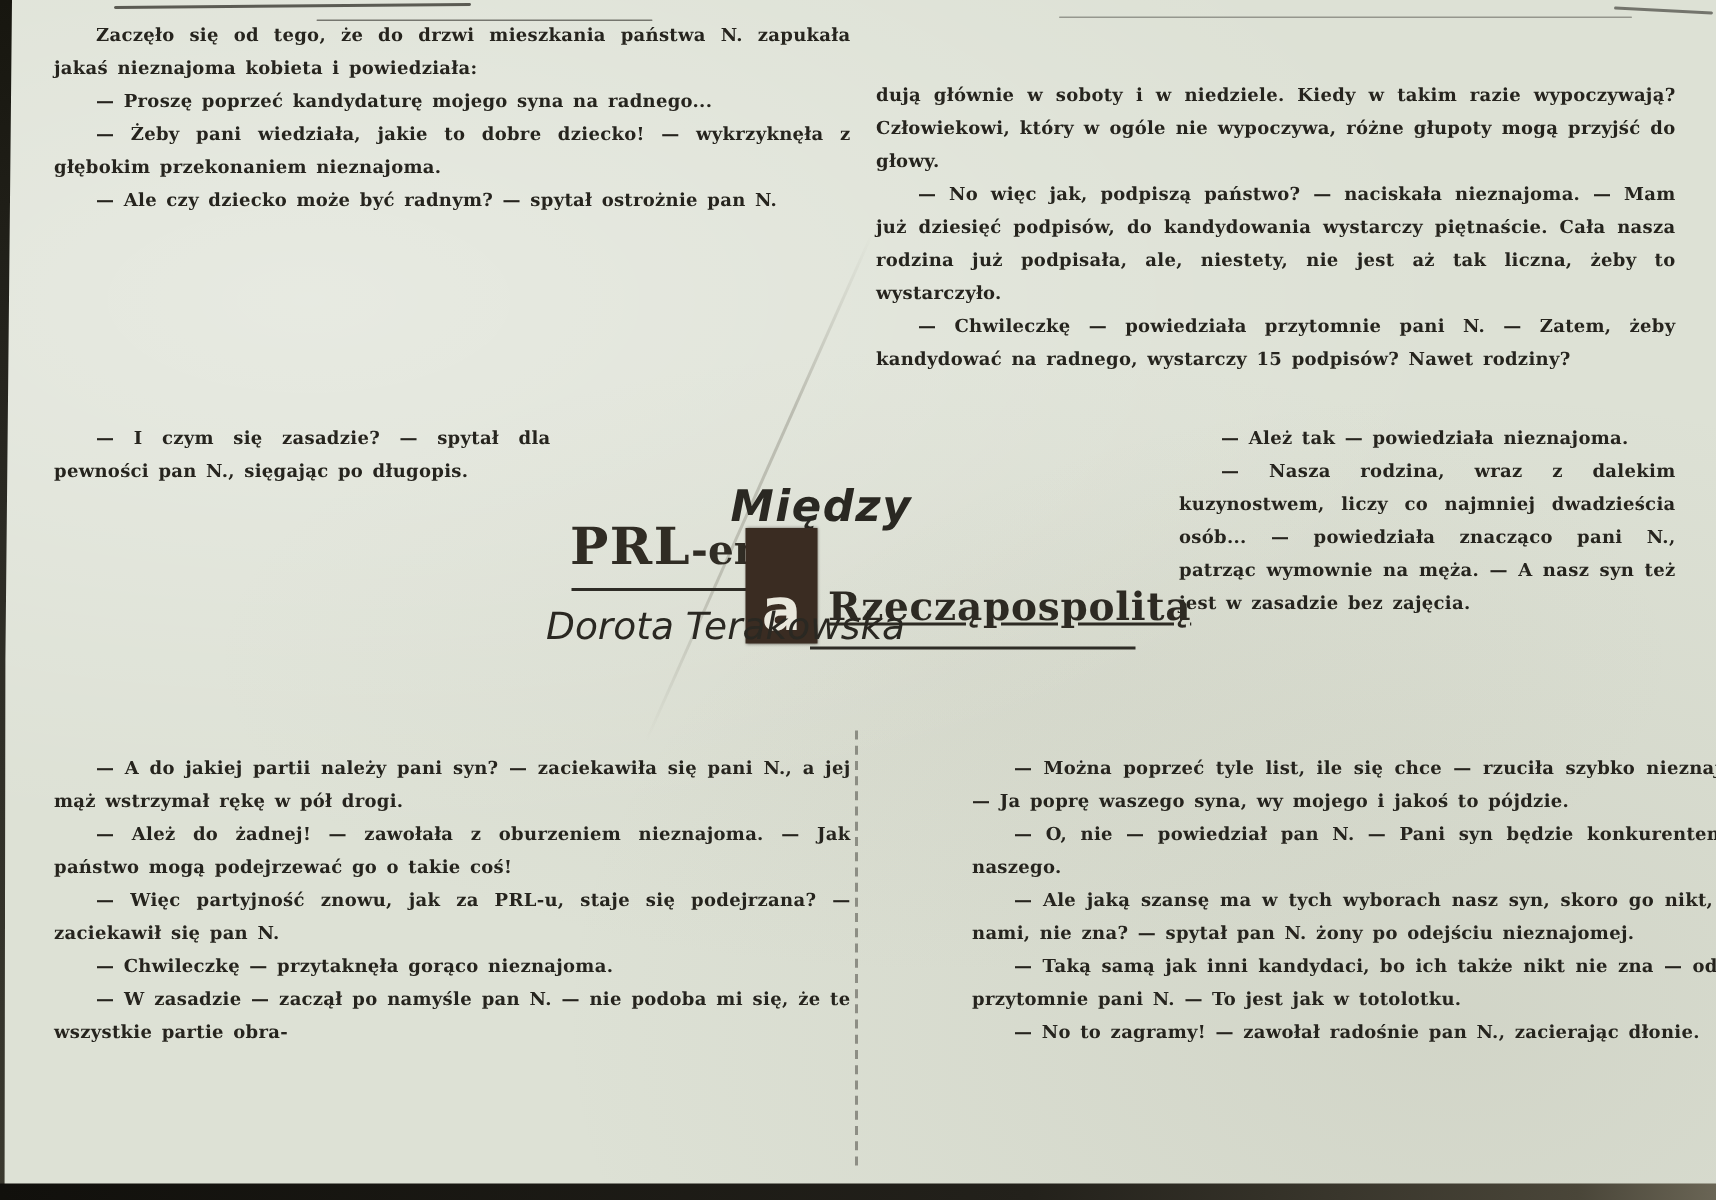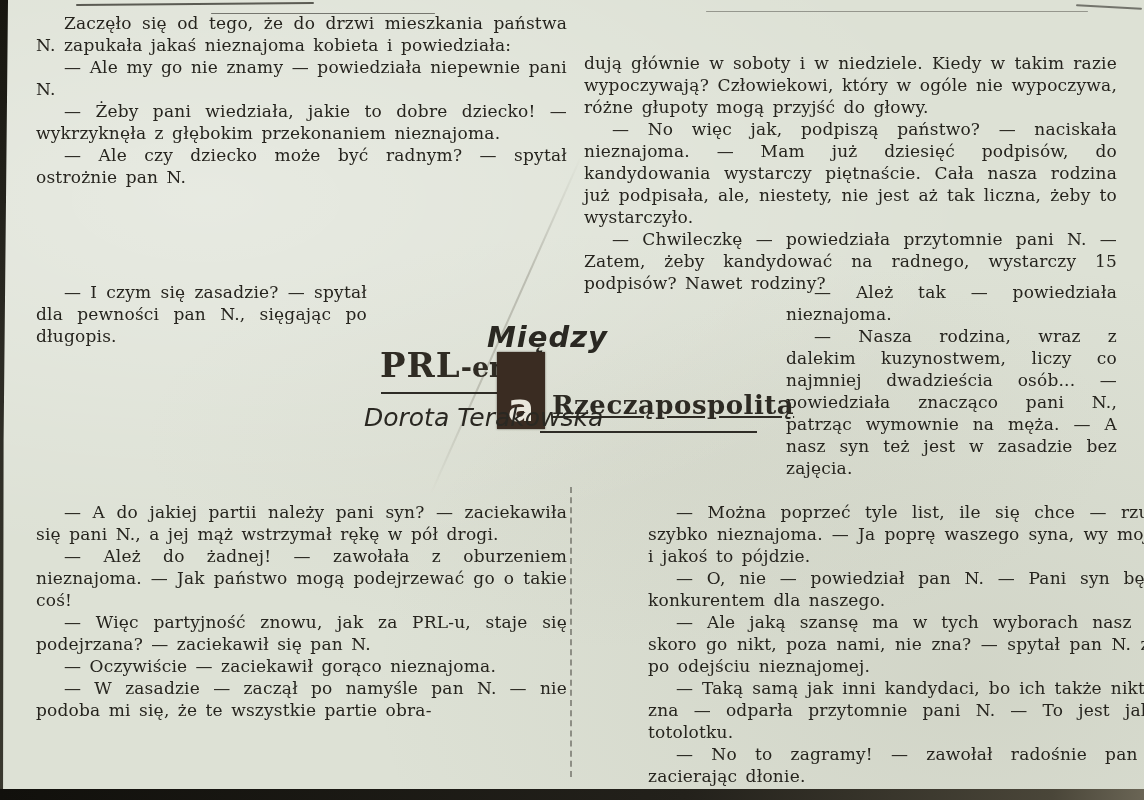--- a/index.html
+++ b/index.html
@@ -14,23 +14,23 @@
       radial-gradient(700px 300px at 55% 55%, rgba(170,168,150,0.10), rgba(170,168,150,0) 70%),
       #dde1d5;
     font-family: "DejaVu Serif", serif;
     color: #26241e;
   }
 
   
   .block {
     position: absolute;
     text-align: justify;
-    font-size: 17px;
+    font-size: 12px;
     line-height: 22px;
-    font-weight: 400;
+    font-weight: 700;
     letter-spacing: 0.2px;
     word-spacing: 0.16em;
   }
   .block p { margin: 0; text-indent: 28px; }
   .block p.cont { text-indent: 0; margin-top: 40px; }
 
   #left-top     { left: 36px;  top: 12px;  width: 531px; }
   #left-narrow  { left: 36px;  top: 281px; width: 331px; }
   #left-bottom  { left: 36px;  top: 501px; width: 531px; }
   #right-top    { left: 584px; top: 12px;  width: 533px; }
@@ -123,34 +123,34 @@
   <div class="edge-bottom"></div>
   <div class="scratch s1"></div>
   <div class="scratch s2"></div>
   <div class="scratch s3"></div>
   <div class="scratch s4"></div>
   <div class="column-rule"></div>
   <div class="crease"></div>
 
   <div class="block" id="left-top">
     <p>Zaczęło się od tego, że do drzwi mieszkania państwa N. zapukała jakaś nieznajoma kobieta i powiedziała:</p>
-    <p>— Ale my go nie znamy — powiedziała niepewnie pani N.</p>
+    <p>— Proszę poprzeć kandydaturę mojego syna na radnego...</p>
     <p>— Żeby pani wiedziała, jakie to dobre dziecko! — wykrzyknęła z głębokim przekonaniem nieznajoma.</p>
     <p>— Ale czy dziecko może być radnym? — spytał ostrożnie pan N.</p>
   </div>
 
   <div class="block" id="left-narrow">
     <p>— I czym się zasadzie? — spytał dla pewności pan N., sięgając po długopis.</p>
   </div>
 
   <div class="block" id="left-bottom">
     <p>— A do jakiej partii należy pani syn? — zaciekawiła się pani N., a jej mąż wstrzymał rękę w pół drogi.</p>
     <p>— Ależ do żadnej! — zawołała z oburzeniem nieznajoma. — Jak państwo mogą podejrzewać go o takie coś!</p>
     <p>— Więc partyjność znowu, jak za PRL-u, staje się podejrzana? — zaciekawił się pan N.</p>
-    <p>— Oczywiście — zaciekawił gorąco nieznajoma.</p>
+    <p>— Chwileczkę — przytaknęła gorąco nieznajoma.</p>
     <p>— W zasadzie — zaczął po namyśle pan N. — nie podoba mi się, że te wszystkie partie obra-</p>
   </div>
 
   <div class="block" id="right-top">
     <p class="cont">dują głównie w soboty i w niedziele. Kiedy w takim razie wypoczywają? Człowiekowi, który w ogóle nie wypoczywa, różne głupoty mogą przyjść do głowy.</p>
     <p>— No więc jak, podpiszą państwo? — naciskała nieznajoma. — Mam już dziesięć podpisów, do kandydowania wystarczy piętnaście. Cała nasza rodzina już podpisała, ale, niestety, nie jest aż tak liczna, żeby to wystarczyło.</p>
     <p>— Chwileczkę — powiedziała przytomnie pani N. — Zatem, żeby kandydować na radnego, wystarczy 15 podpisów? Nawet rodziny?</p>
   </div>
 
   <div class="block" id="right-narrow">

